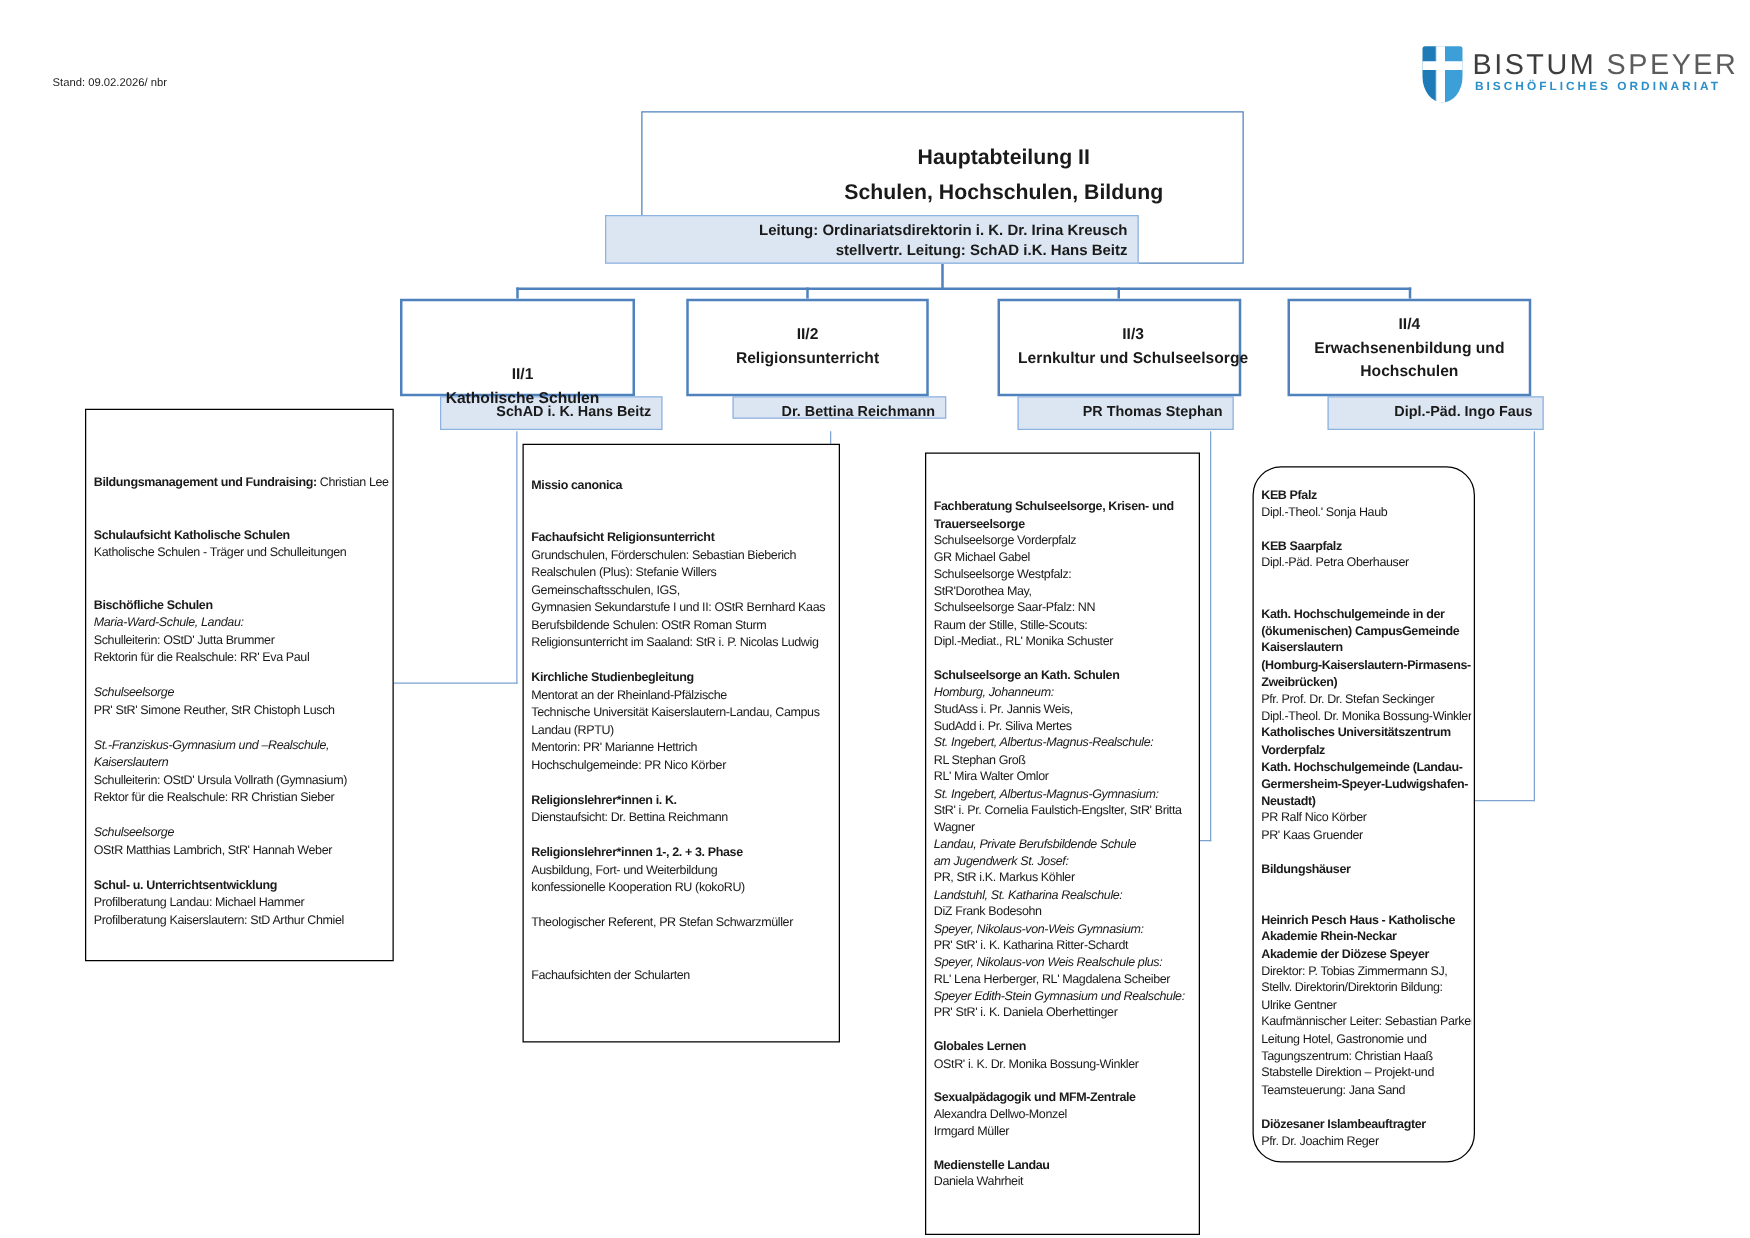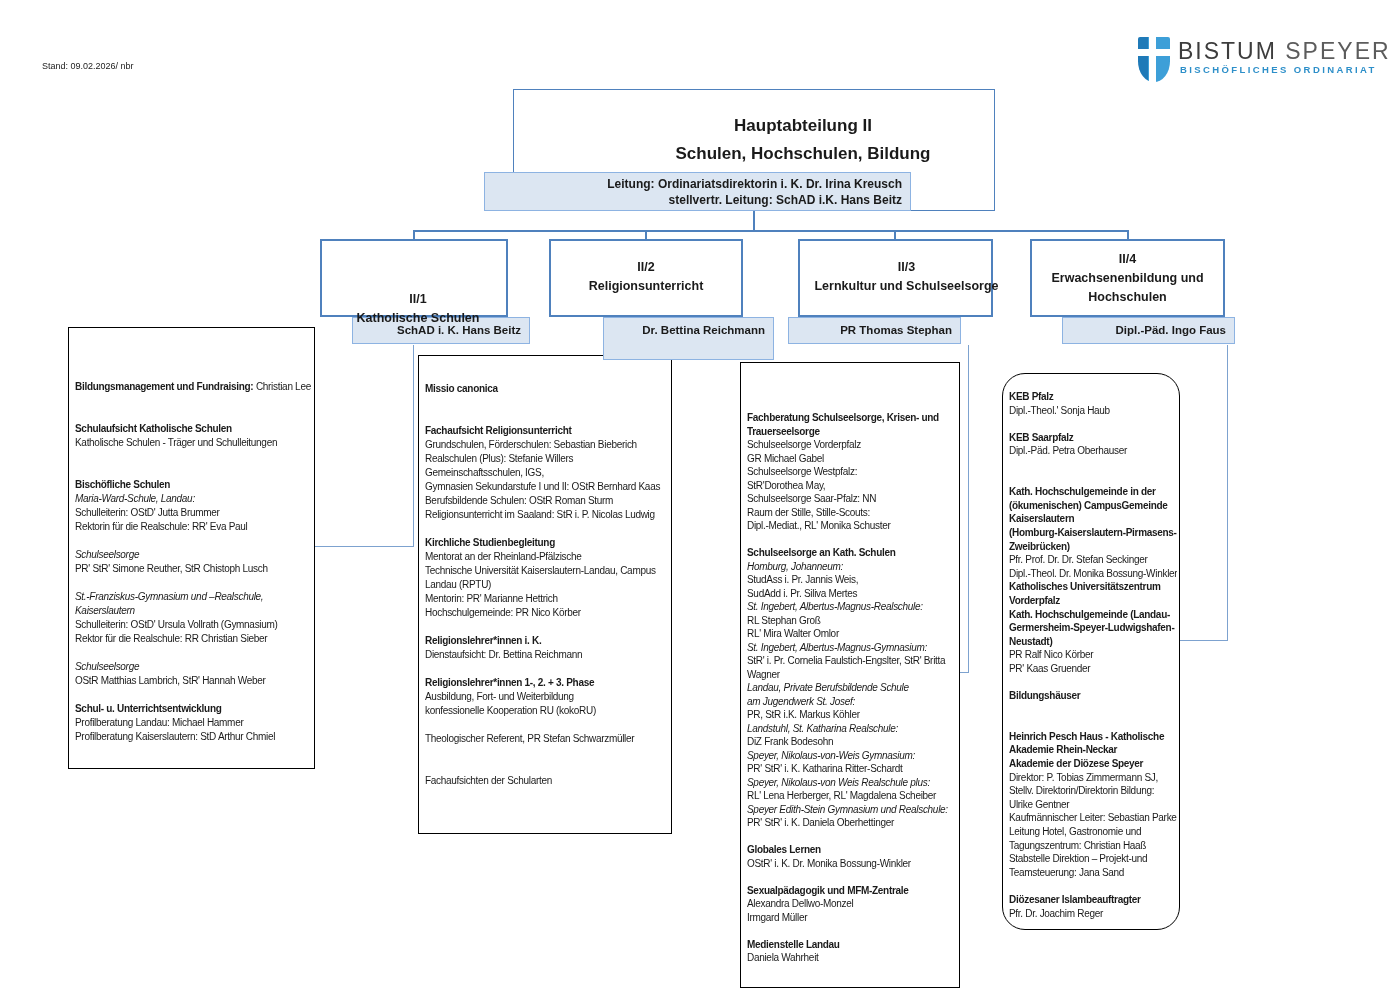--- a/index.html
+++ b/index.html
@@ -84,28 +84,28 @@
   <div>II/1</div>
   <div>Katholische Schulen</div>
 </div>
 <div class="leaderbox dept-leader" style="left:352px;top:317px;width:178px;height:27px;">SchAD i. K. Hans Beitz</div>
 
 <div class="orgbox" style="left:549px;top:239px;width:194px;height:78px;"></div>
 <div class="dept-label" style="left:549px;top:258px;width:194px;">
   <div>II/2</div>
   <div>Religionsunterricht</div>
 </div>
-<div class="leaderbox dept-leader" style="left:586px;top:317px;width:171px;height:43px;margin-left:17px;">Dr. Bettina Reichmann</div>
+<div class="leaderbox dept-leader" style="left:586px;top:317px;width:171px;height:18px;">Dr. Bettina Reichmann</div>
 
 <div class="orgbox" style="left:798px;top:239px;width:195px;height:78px;"></div>
 <div class="dept-label" style="left:798px;top:258px;width:217px;">
   <div>II/3</div>
   <div>Lernkultur und Schulseelsorge</div>
 </div>
-<div class="leaderbox dept-leader" style="left:788px;top:317px;width:173px;height:27px;">PR Thomas Stephan</div>
+<div class="leaderbox dept-leader" style="left:814px;top:317px;width:173px;height:27px;">PR Thomas Stephan</div>
 
 <div class="orgbox" style="left:1030px;top:239px;width:195px;height:78px;"></div>
 <div class="dept-label" style="left:1030px;top:250px;width:195px;">
   <div>II/4</div>
   <div>Erwachsenenbildung und Hochschulen</div>
 </div>
 <div class="leaderbox dept-leader" style="left:1062px;top:317px;width:173px;height:27px;">Dipl.-Päd. Ingo Faus</div>
 
 <div class="detailbox" style="left:68px;top:327px;width:247px;height:442px;padding-top:52px;--lh:14px;">
     <div class="dl"><span class="s-b">Bildungsmanagement und Fundraising:</span><span class="s-n"> Christian Lee</span></div>
@@ -159,21 +159,21 @@
     <div class="dl">&nbsp;</div>
     <div class="dl"><span class="s-b">Religionslehrer*innen 1-, 2. + 3. Phase</span></div>
     <div class="dl"><span class="s-n">Ausbildung, Fort- und Weiterbildung</span></div>
     <div class="dl"><span class="s-n">konfessionelle Kooperation RU (kokoRU)</span></div>
     <div class="dl">&nbsp;</div>
     <div class="dl"><span class="s-n">Theologischer Referent, PR Stefan Schwarzmüller</span></div>
     <div class="dl">&nbsp;</div>
     <div class="dl">&nbsp;</div>
     <div class="dl"><span class="s-n">Fachaufsichten der Schularten</span></div>
   </div>
-<div class="detailbox" style="left:740px;top:362px;width:220px;height:626px;padding-top:48px;--lh:13.5px;">
+<div class="detailbox" style="left:740px;top:362px;width:220px;height:626px;padding-top:36px;--lh:13.5px;">
     <div class="dl"><span class="s-b">Fachberatung Schulseelsorge, Krisen- und</span></div>
     <div class="dl"><span class="s-b">Trauerseelsorge</span></div>
     <div class="dl"><span class="s-n">Schulseelsorge Vorderpfalz</span></div>
     <div class="dl"><span class="s-n"> GR Michael Gabel</span></div>
     <div class="dl"><span class="s-n">Schulseelsorge Westpfalz:</span></div>
     <div class="dl"><span class="s-n">StR'Dorothea May,</span></div>
     <div class="dl"><span class="s-n">Schulseelsorge Saar-Pfalz: NN</span></div>
     <div class="dl"><span class="s-n">Raum der Stille, Stille-Scouts:</span></div>
     <div class="dl"><span class="s-n">Dipl.-Mediat., RL' Monika Schuster</span></div>
     <div class="dl">&nbsp;</div>

